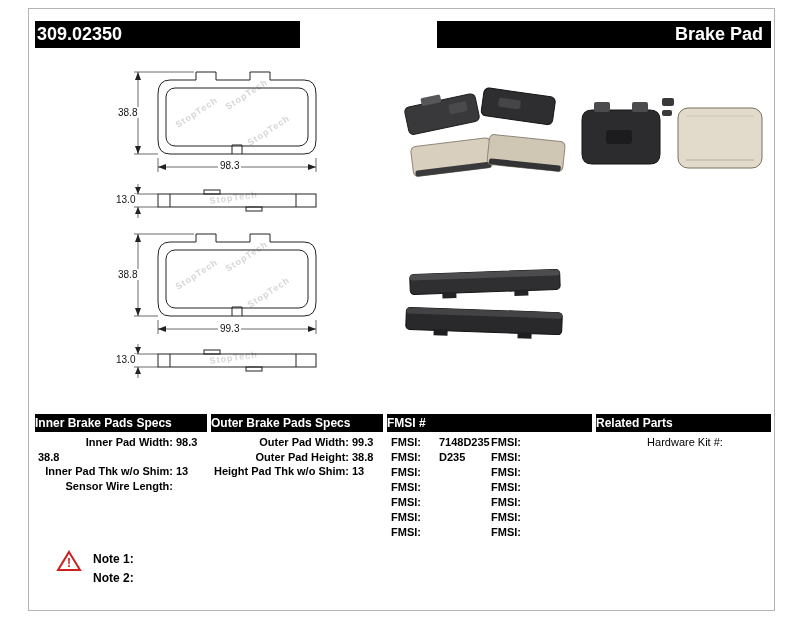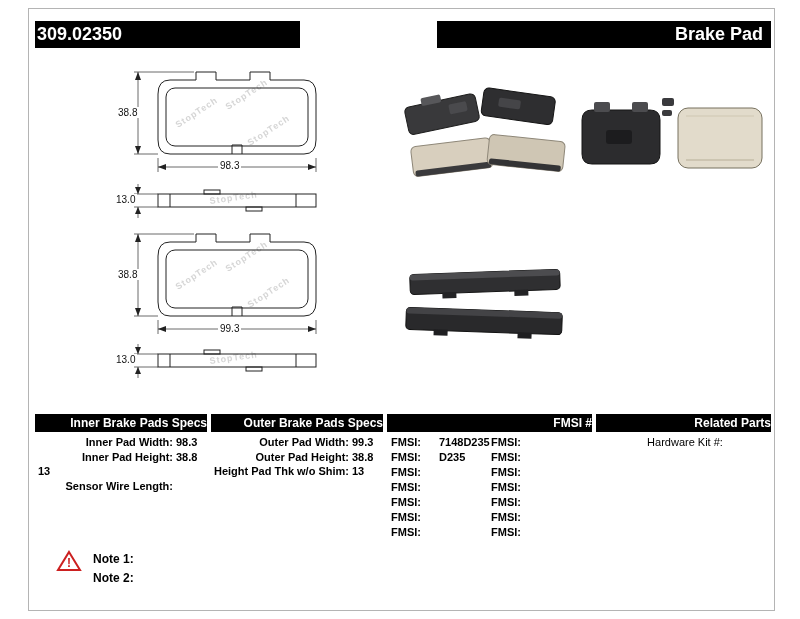--- a/index.html
+++ b/index.html
@@ -4,21 +4,21 @@
 <style>
   html,body{margin:0;padding:0;}
   body{width:800px;height:619px;background:#ffffff;font-family:"Liberation Sans",sans-serif;position:relative;overflow:hidden;color:#000;}
   .abs{position:absolute;}
   .frame{left:28px;top:8px;width:745px;height:601px;border:1px solid #b4b4b4;}
   .hdr{background:#000;color:#fff;font-weight:bold;font-size:18px;line-height:27px;height:27px;top:21px;white-space:nowrap;}
   .hdr-left{left:35px;width:265px;padding-left:2px;box-sizing:border-box;}
   .hdr-right{left:437px;width:334px;text-align:right;padding-right:8px;box-sizing:border-box;}
   .dim{font-size:10px;color:#111;background:#fff;padding:0 2px;white-space:nowrap;}
   .spec-col{top:414px;}
-  .col-hdr{background:#000;color:#fff;font-weight:bold;font-size:12px;text-align:right;height:18px;line-height:18px;padding-left:20px;}
+  .col-hdr{background:#000;color:#fff;font-weight:bold;font-size:12px;text-align:left;height:18px;line-height:18px;}
   .spec-rows{margin-top:3px;}
   .spec-row{display:flex;font-size:11px;font-weight:bold;line-height:14.5px;white-space:nowrap;}
   .spec-label{width:138px;text-align:right;}
   .spec-value{margin-left:3px;}
   .fmsi-rows{margin-top:3px;}
   .fmsi-row{display:flex;font-size:11px;font-weight:bold;line-height:15px;white-space:nowrap;}
   .fmsi-cell{display:flex;gap:14px;}
   .fmsi-cell.left{width:104px;padding-left:4px;box-sizing:border-box;}
   .fmsi-cell .spec-value{margin-left:4px;}
   .rel-row{font-size:11px;font-weight:normal;line-height:14.5px;padding-left:6px;display:flex;white-space:nowrap;justify-content:center;}
@@ -175,24 +175,24 @@
 </svg>
 
 <div class="abs spec-col" style="left:35px;width:172px;">
   <div class="col-hdr">Inner Brake Pads Specs</div>
   <div class="spec-rows">
     <div class="spec-row">
       <span class="spec-label">Inner Pad Width:</span>
       <span class="spec-value">98.3</span>
     </div>
     <div class="spec-row">
-      <span class="spec-label">Inner Pad Height:</span>
       <span class="spec-value">38.8</span>
     </div>
     <div class="spec-row">
+      <span class="spec-label">Inner Pad Thk w/o Shim:</span>
       <span class="spec-value">13</span>
     </div>
     <div class="spec-row">
       <span class="spec-label">Sensor Wire Length:</span>
       <span class="spec-value"></span>
     </div>
   </div>
 </div>
 
 <div class="abs spec-col" style="left:211px;width:172px;">

